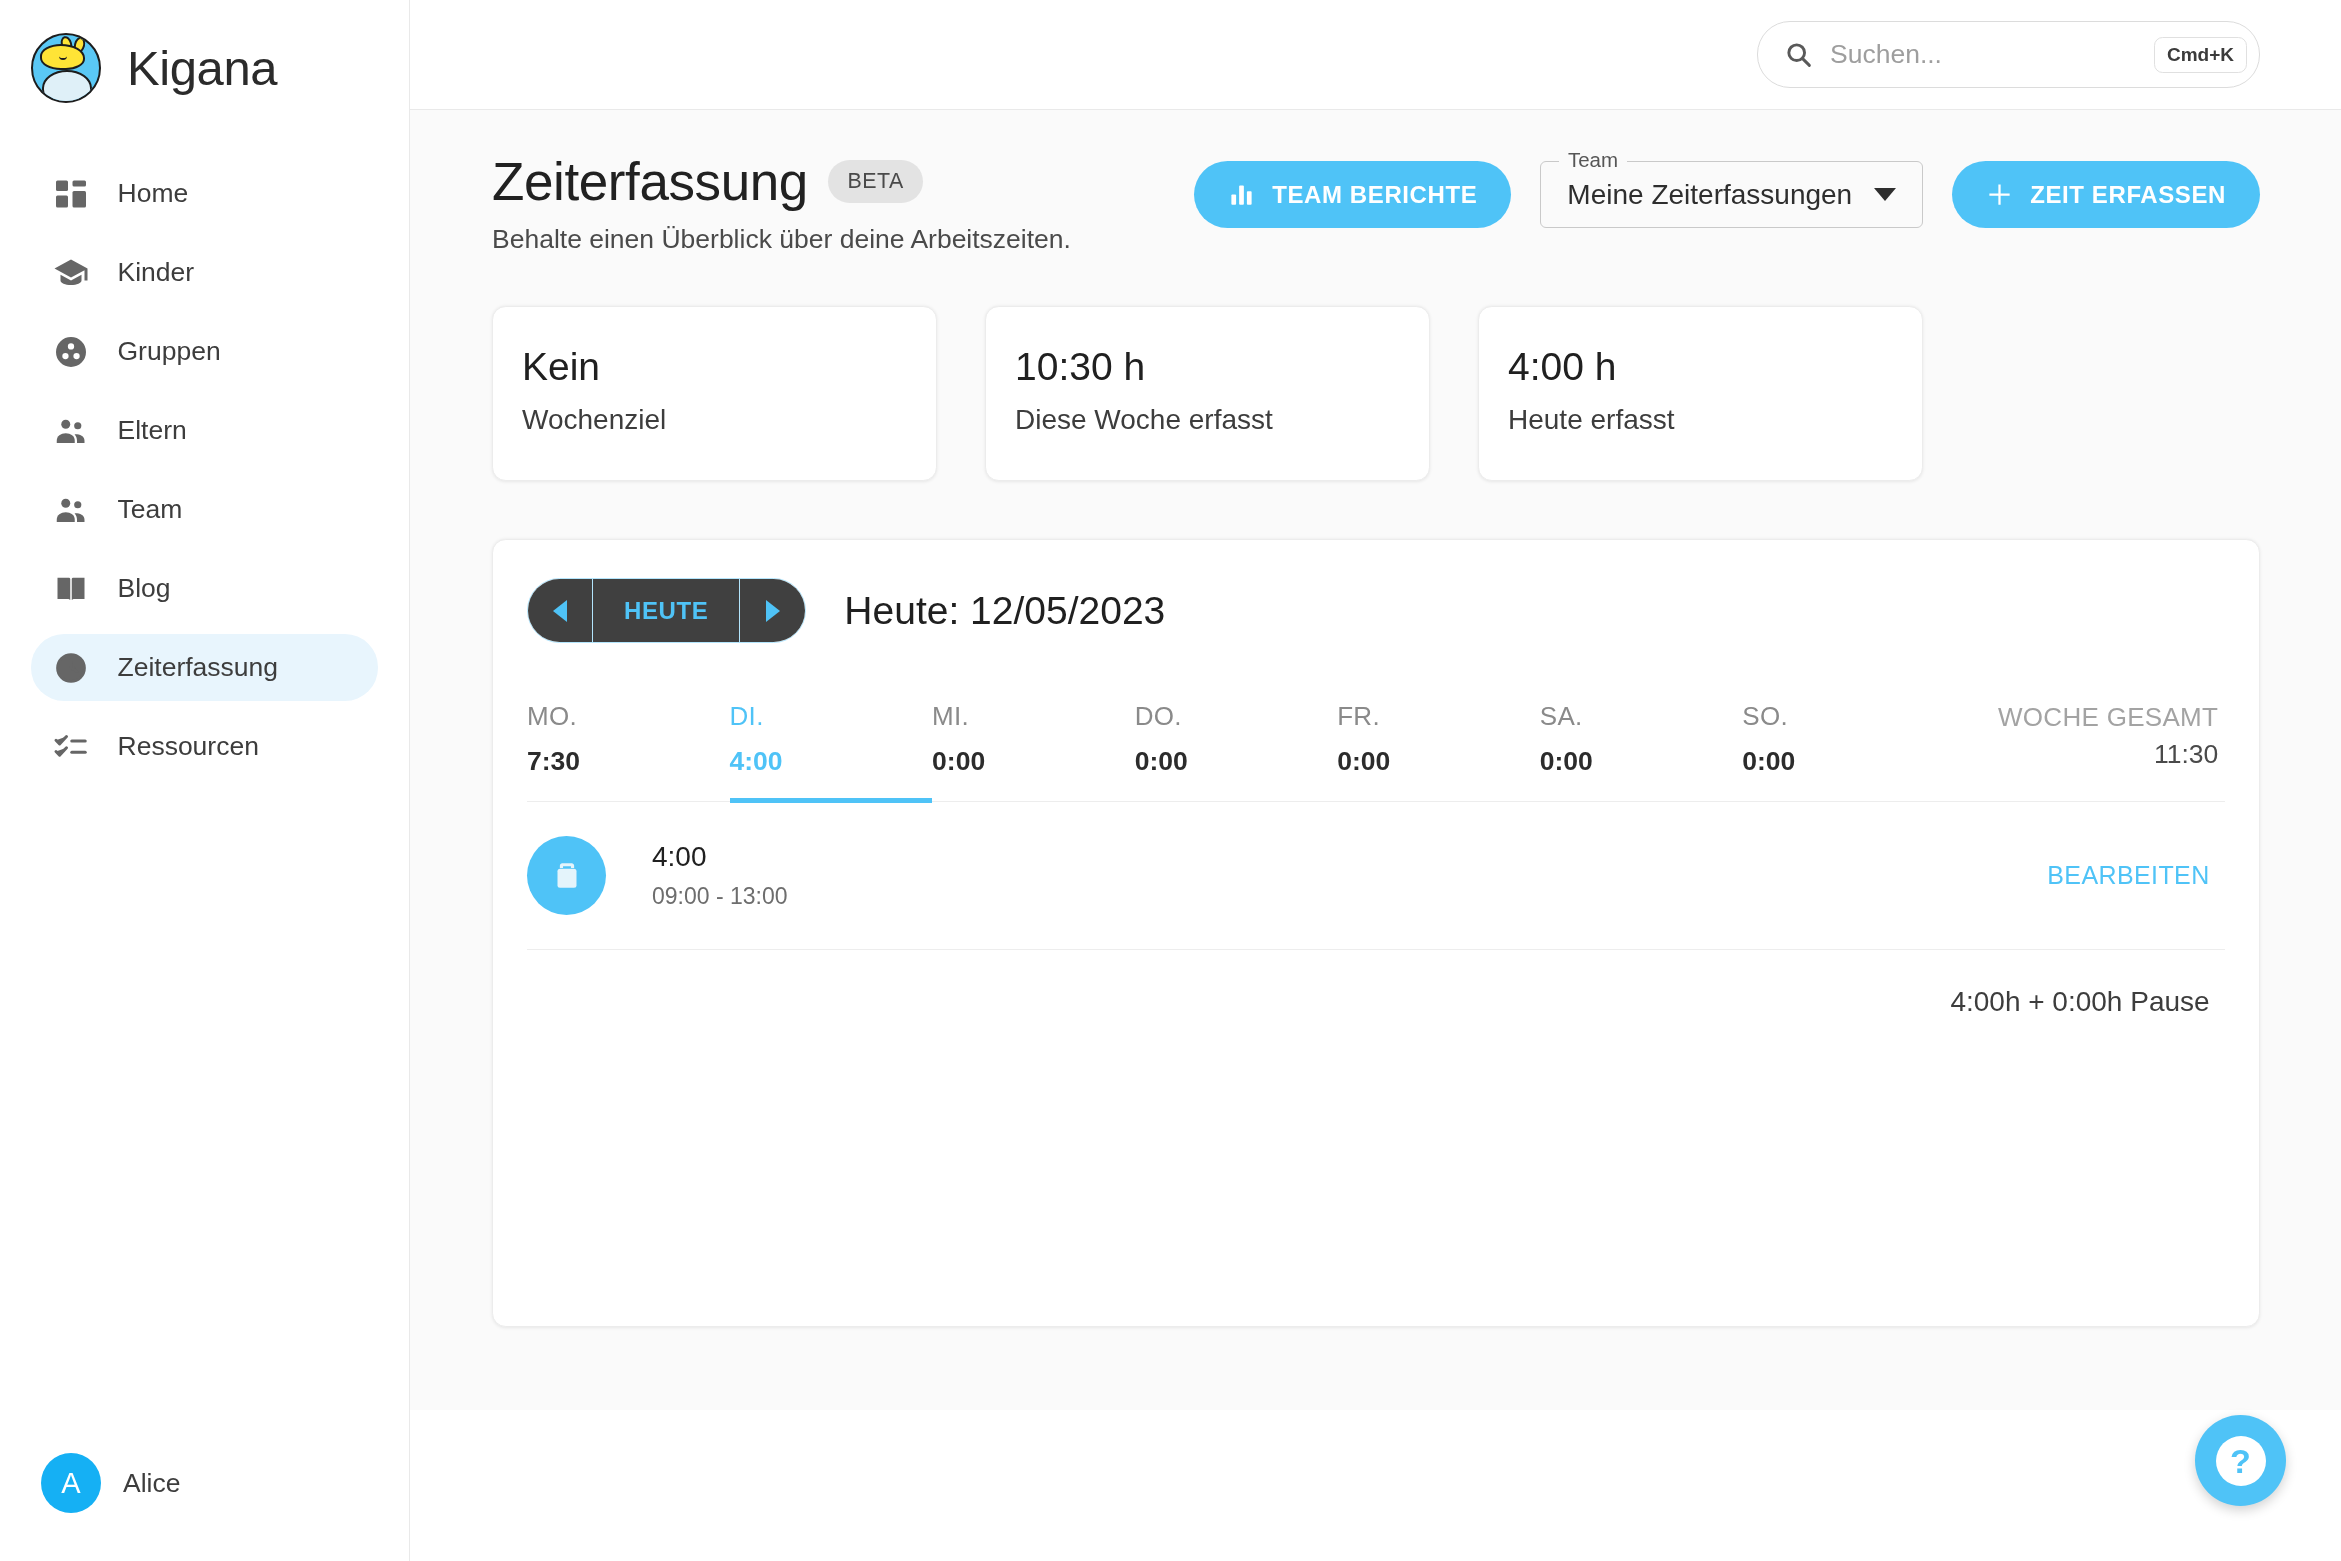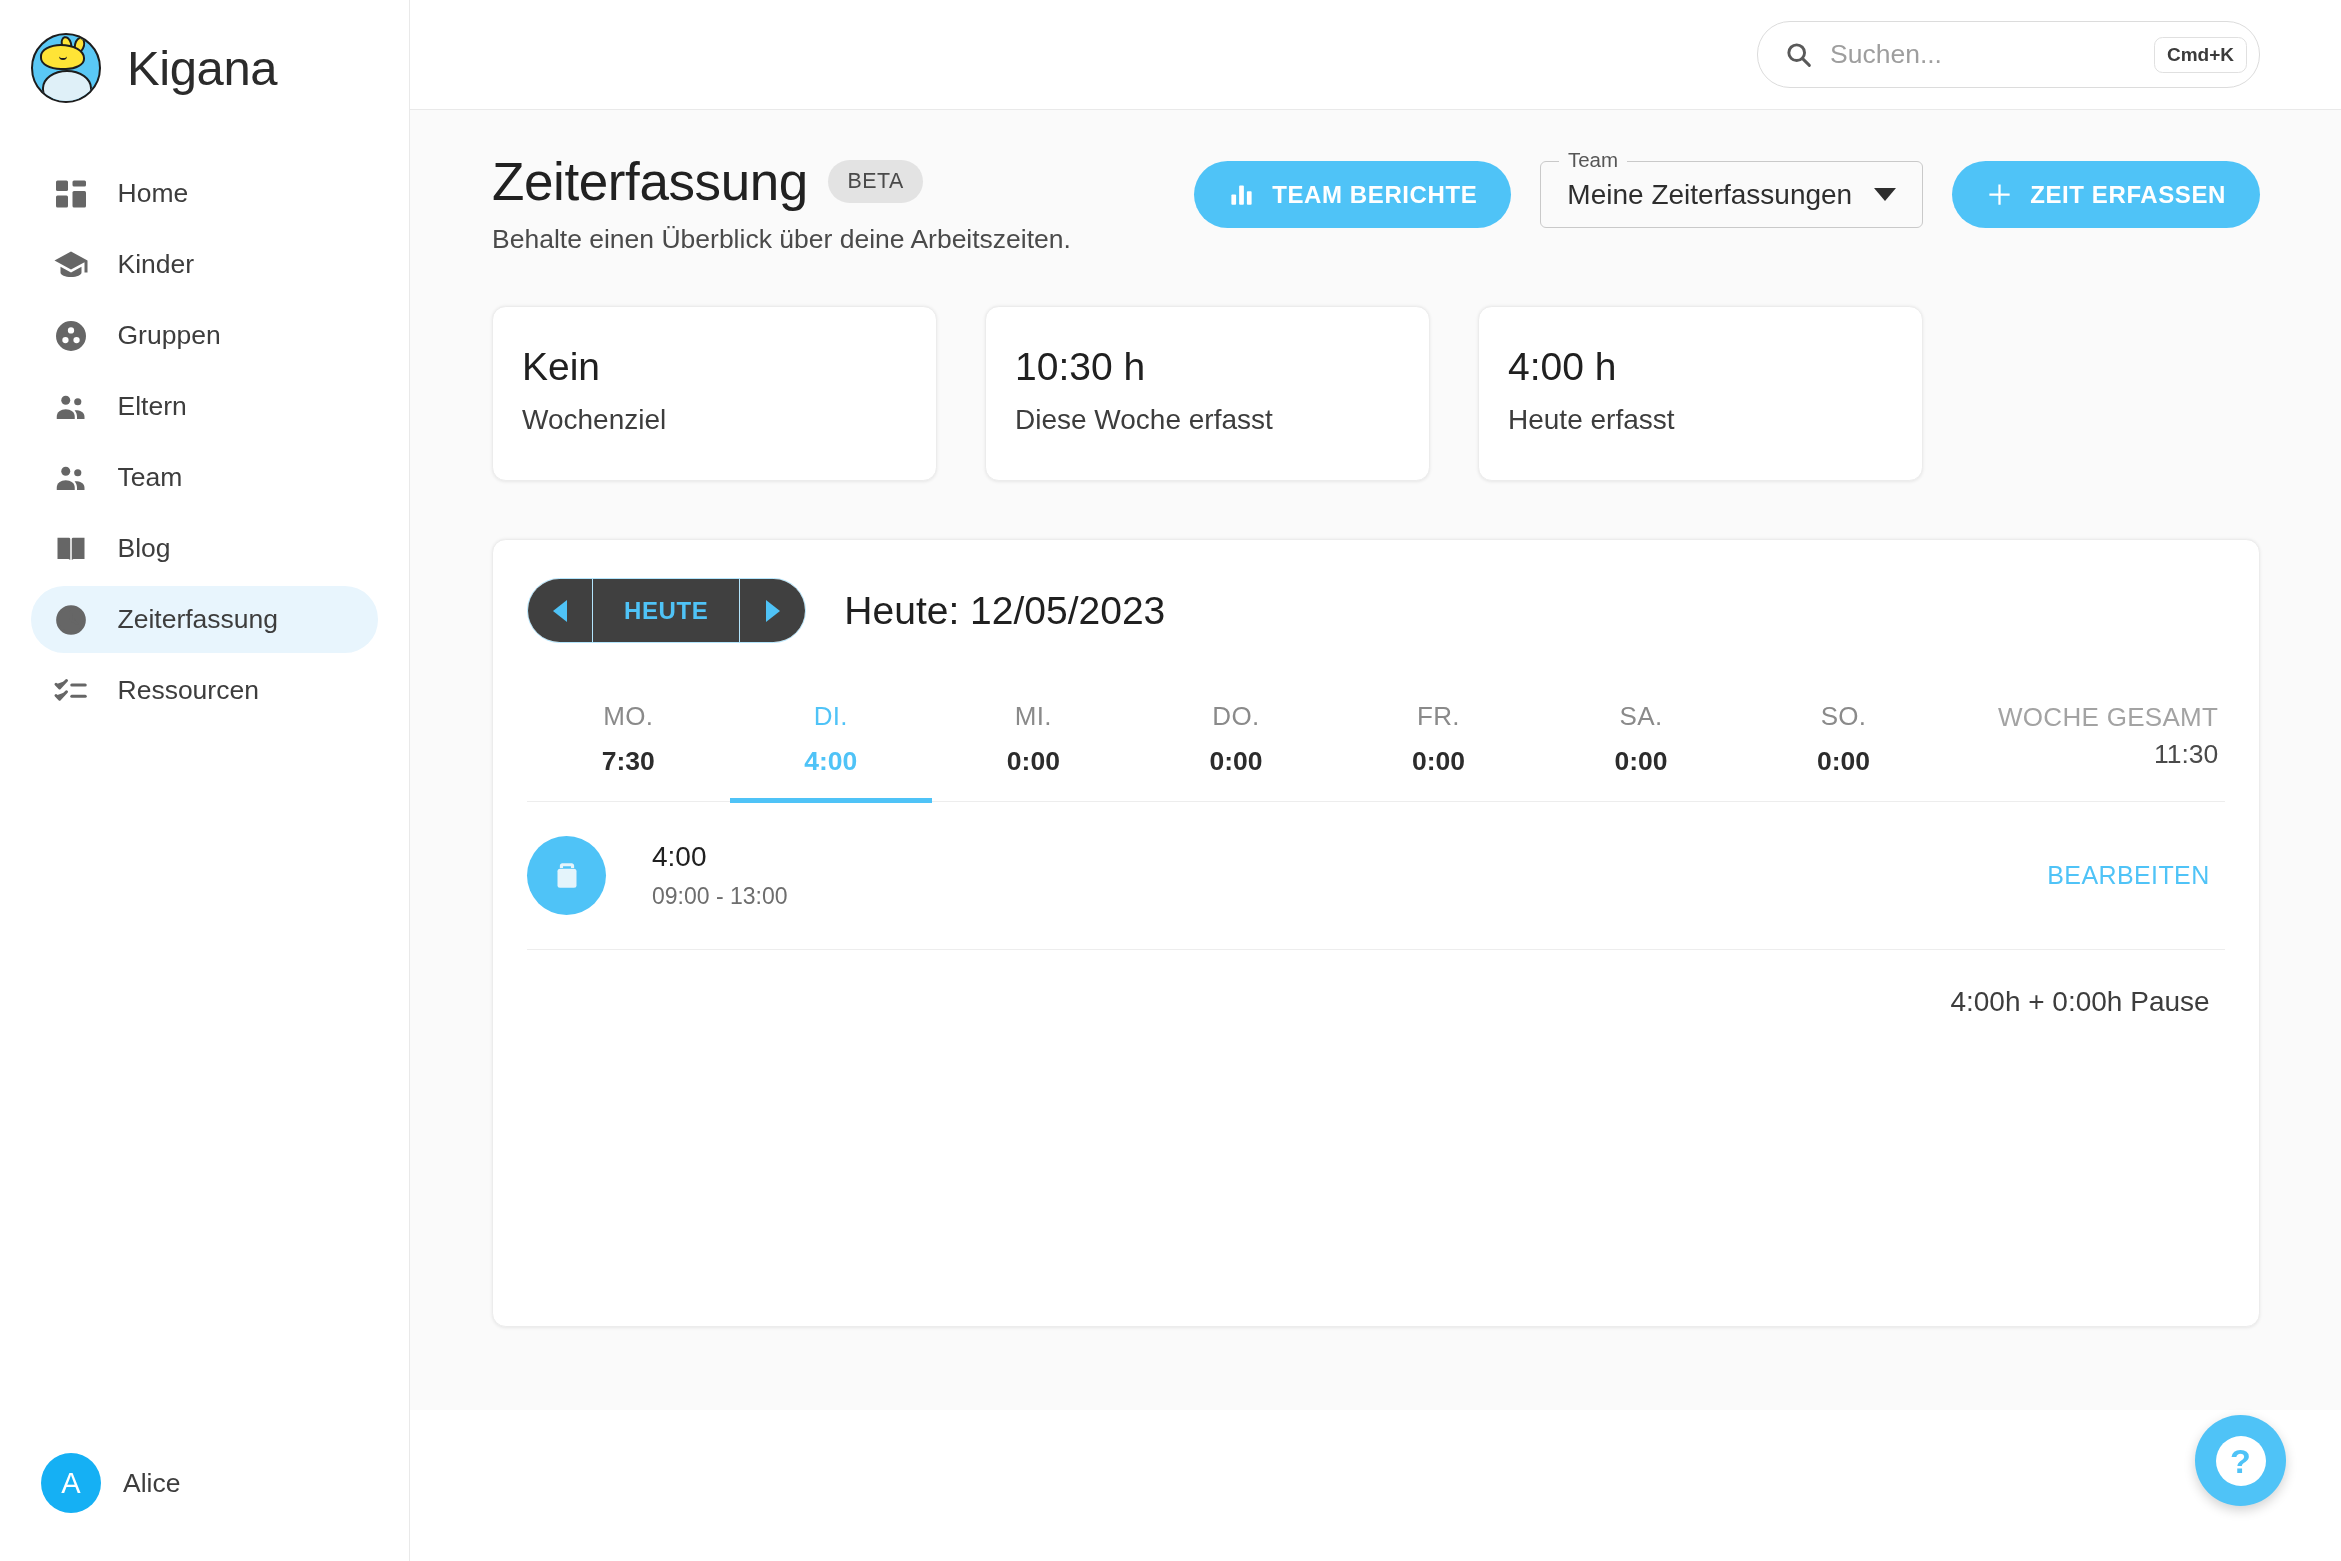--- a/index.html
+++ b/index.html
@@ -49,21 +49,21 @@
     position: absolute; left: 41px; top: 2.6px; width: 11px; height: 16.3px;
     background: #ffe436; border: 2.6px solid #1d1d1d; border-radius: 50%;
     transform: rotate(14deg); z-index: 2;
   }
   .brand-logo .eye {
     position: absolute; left: 26px; top: 20.5px; width: 7.7px; height: 4.3px;
     border-bottom: 2.6px solid #1d1d1d; border-radius: 0 0 7.7px 7.7px; z-index: 4;
   }
   .brand-name { font-size: 49px; font-weight: 400; color: #2b2b2b; letter-spacing: -0.4px; }
 
-  .nav { margin-top: 45px; display: flex; flex-direction: column; gap: 4px; }
+  .nav { margin-top: 45px; display: flex; flex-direction: column; gap: 12px; }
   .nav-item {
     display: flex; align-items: center; gap: 27px;
     height: 67px; margin: 0 31px; padding: 0 20.5px;
     border-radius: 33px; cursor: pointer;
   }
   .nav-item.active { background: #e8f5fd; }
   .nav-ico { width: 39px; height: 39px; flex: 0 0 39px; display: flex; align-items: center; justify-content: center; }
   .nav-ico svg { width: 36px; height: 36px; fill: #666666; }
   .nav-label { font-size: 26.5px; color: #3d3d3d; font-weight: 400; }
 
@@ -153,21 +153,21 @@
   }
   .btn-group > div:last-child { border-right: none; }
   .nav-arrow { width: 65px; }
   .nav-arrow .tri-l { width: 0; height: 0; border-top: 11px solid transparent; border-bottom: 11px solid transparent; border-right: 14.6px solid #4fc3f7; }
   .nav-arrow .tri-r { width: 0; height: 0; border-top: 11px solid transparent; border-bottom: 11px solid transparent; border-left: 14.6px solid #4fc3f7; }
   .btn-today { padding: 0 31px; color: #4fc3f7; font-size: 24px; font-weight: bold; letter-spacing: 0.6px; }
   .date-label { font-size: 39px; color: #202020; font-weight: 400; }
 
   .week { display: flex; margin-top: 46px; border-bottom: 1.7px solid #ededed; }
   .day {
-    flex: 1 1 0; text-align: center; padding: 12px 0 24px 0;
+    flex: 1 1 0; padding: 12px 0 24px 0;
     cursor: pointer; position: relative;
   }
   .day .dname { font-size: 26px; color: #8a8a8a; letter-spacing: 0.3px; }
   .day .dval { font-size: 26.5px; color: #2c2c2c; margin-top: 13.7px; font-weight: bold; }
   .day.active .dname, .day.active .dval { color: #4fc3f7; }
   .day.active::after {
     content: ""; position: absolute; left: 0; right: 0; bottom: -2.6px;
     height: 5.1px; background: #4fc3f7;
   }
   .day.total { flex: 1.35 1 0; text-align: right; padding-right: 6.8px; }

